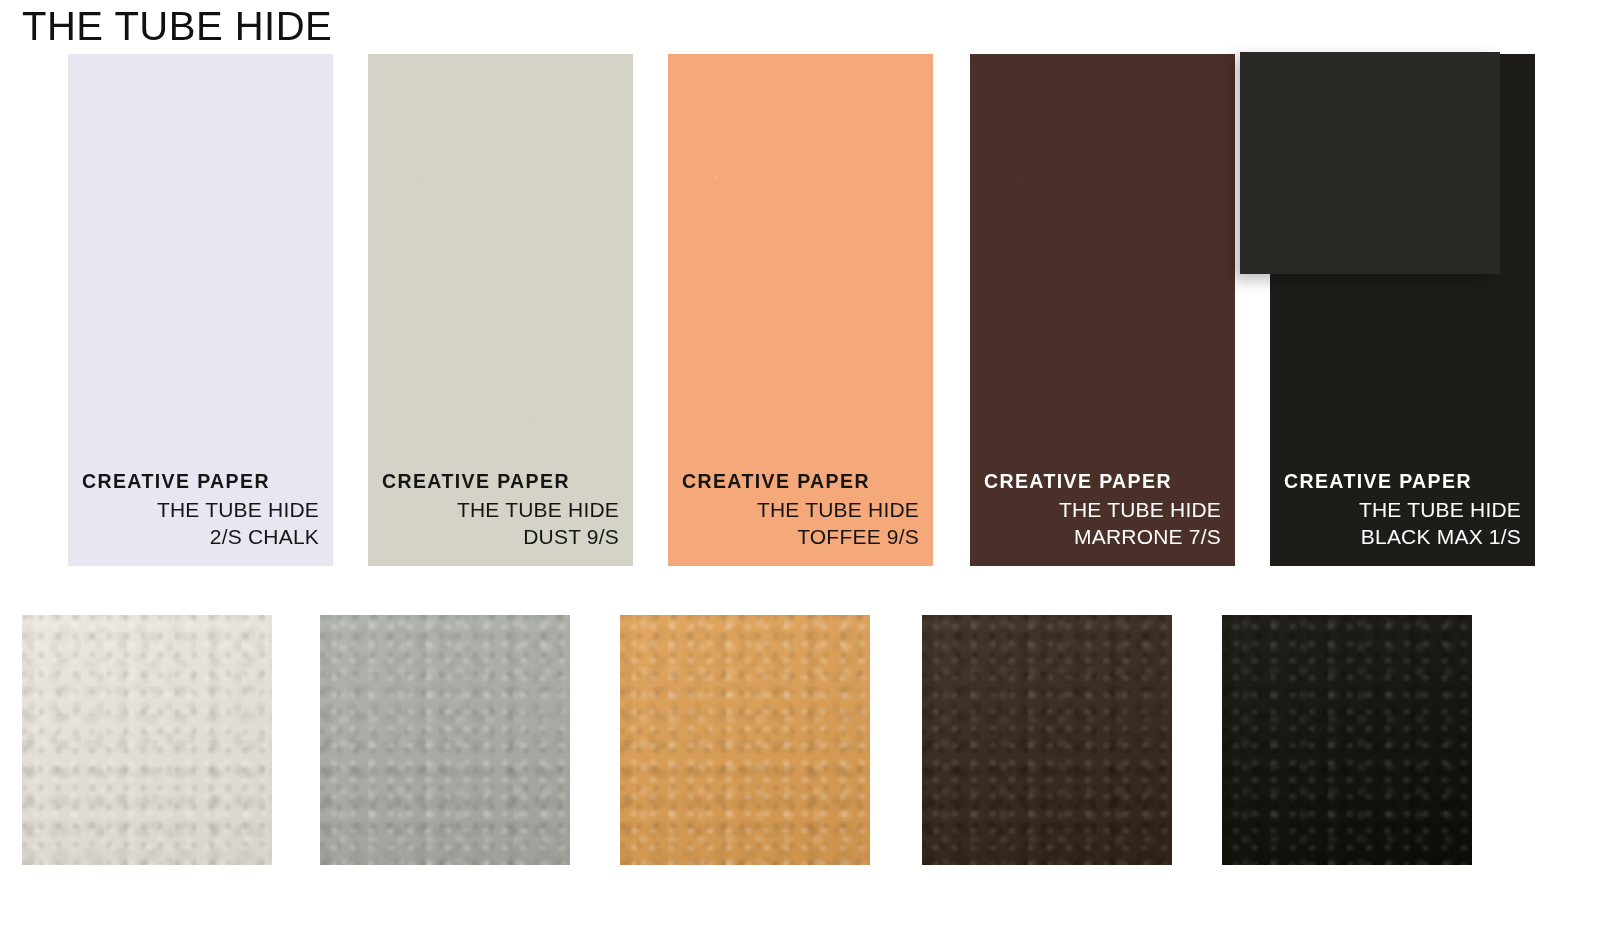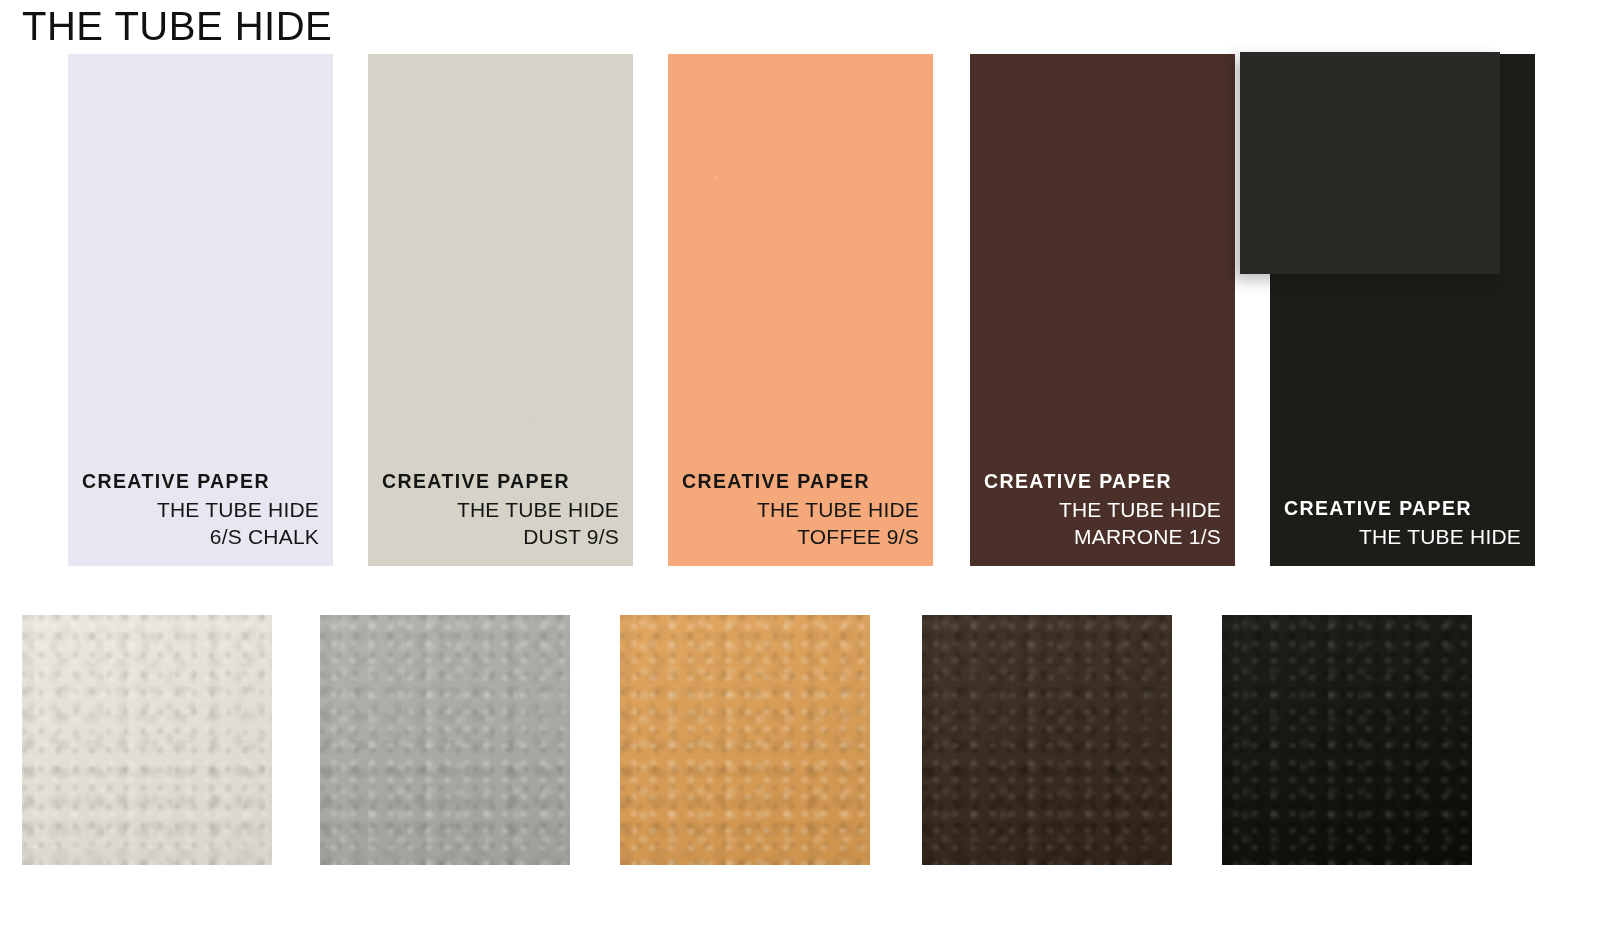--- a/index.html
+++ b/index.html
@@ -129,21 +129,21 @@
 <body>
 
 <div id="page-title">THE TUBE HIDE</div>
 
 <div id="card-row">
     <div class="paper-card" style="left: 20px;">
       <div class="paper-surface" style="background: radial-gradient(circle at 18% 24%, rgba(255, 255, 255, 0.137) 0px, rgba(255, 255, 255, 0.137) 1px, transparent 1.6px), radial-gradient(circle at 63% 71%, rgba(0, 0, 0, 0.024) 0px, rgba(0, 0, 0, 0.024) 1px, transparent 1.6px), linear-gradient(rgb(232, 231, 241), rgb(232, 231, 241));"></div>
       <div class="card-labels">
         <div class="brand-line dark-text">CREATIVE PAPER</div>
         <div class="product-line dark-text">THE TUBE HIDE</div>
-        <div class="colour-line dark-text">6/S CHALK</div>
+        <div class="colour-line dark-text">2/S CHALK</div>
       </div>
     </div>
     <div class="paper-card" style="left: 320px;">
       <div class="paper-surface" style="background: radial-gradient(circle at 18% 24%, rgba(255, 255, 255, 0.137) 0px, rgba(255, 255, 255, 0.137) 1px, transparent 1.6px), radial-gradient(circle at 63% 71%, rgba(0, 0, 0, 0.024) 0px, rgba(0, 0, 0, 0.024) 1px, transparent 1.6px), linear-gradient(rgb(213, 211, 199), rgb(213, 211, 199));"></div>
       <div class="card-labels">
         <div class="brand-line dark-text">CREATIVE PAPER</div>
         <div class="product-line dark-text">THE TUBE HIDE</div>
         <div class="colour-line dark-text">DUST 9/S</div>
       </div>
     </div>
@@ -153,28 +153,29 @@
         <div class="brand-line dark-text">CREATIVE PAPER</div>
         <div class="product-line dark-text">THE TUBE HIDE</div>
         <div class="colour-line dark-text">TOFFEE 9/S</div>
       </div>
     </div>
     <div class="paper-card" style="left: 922px;">
       <div class="paper-surface" style="background: radial-gradient(circle at 18% 24%, rgba(255, 255, 255, 0.024) 0px, rgba(255, 255, 255, 0.024) 1px, transparent 1.6px), radial-gradient(circle at 63% 71%, rgba(0, 0, 0, 0.08) 0px, rgba(0, 0, 0, 0.08) 1px, transparent 1.6px), linear-gradient(rgb(75, 48, 41), rgb(75, 48, 41));"></div>
       <div class="card-labels">
         <div class="brand-line light-text">CREATIVE PAPER</div>
         <div class="product-line light-text">THE TUBE HIDE</div>
-        <div class="colour-line light-text">MARRONE 1/S</div>
+        <div class="colour-line light-text">MARRONE 7/S</div>
       </div>
     </div>
     <div class="paper-card" style="left: 1222px;">
       <div class="paper-surface" style="background: radial-gradient(circle at 18% 24%, rgba(255, 255, 255, 0.024) 0px, rgba(255, 255, 255, 0.024) 1px, transparent 1.6px), radial-gradient(circle at 63% 71%, rgba(0, 0, 0, 0.08) 0px, rgba(0, 0, 0, 0.08) 1px, transparent 1.6px), linear-gradient(rgb(29, 28, 24), rgb(29, 28, 24));"></div>
       <div class="card-labels">
         <div class="brand-line light-text">CREATIVE PAPER</div>
         <div class="product-line light-text">THE TUBE HIDE</div>
+        <div class="colour-line light-text">BLACK MAX 1/S</div>
       </div>
     </div>
   </div>
 
 <div id="overlay-swatch" style="background: rgb(43, 41, 38);">
   <div class="grain" style="background: radial-gradient(8px 7px at 25% 28%, rgba(255, 255, 255, 0.11), transparent 70%) 0% 0% / 26px 23px, radial-gradient(7px 8px at 72% 64%, rgba(0, 0, 0, 0.22), transparent 70%) 0% 0% / 23px 26px, radial-gradient(15px 13px at 55% 18%, rgba(0, 0, 0, 0.14), transparent 72%) 0% 0% / 41px 35px, linear-gradient(160deg, rgb(53, 51, 48), rgb(31, 29, 26)) 0% 0% / 100% 100%;"></div>
 <div class="grain" style="background: radial-gradient(11px 9px at 14% 76%, rgba(255, 255, 255, 0.08), transparent 74%) 0% 0% / 39px 32px, radial-gradient(10px 12px at 84% 32%, rgba(0, 0, 0, 0.153), transparent 74%) 0% 0% / 31px 41px, radial-gradient(13px 10px at 44% 86%, rgba(0, 0, 0, 0.1), transparent 76%) 0% 0% / 49px 38px;"></div>
   </div>
 
 <div id="swatch-row">

